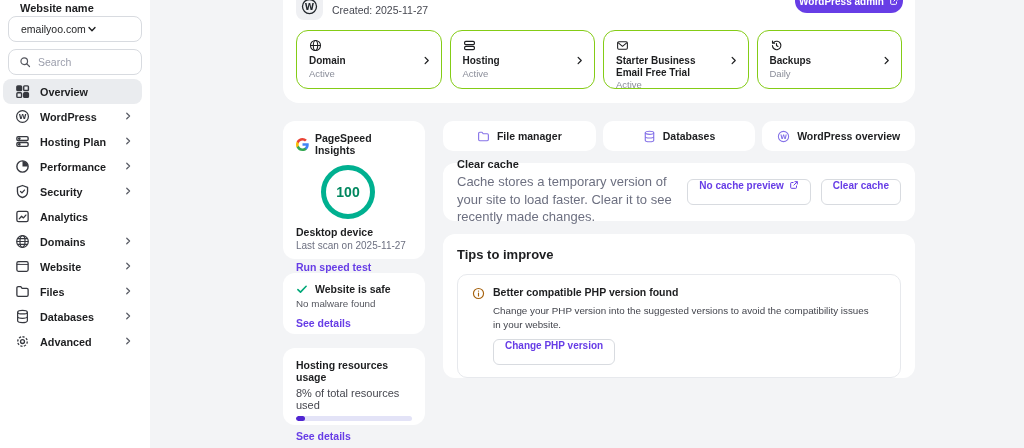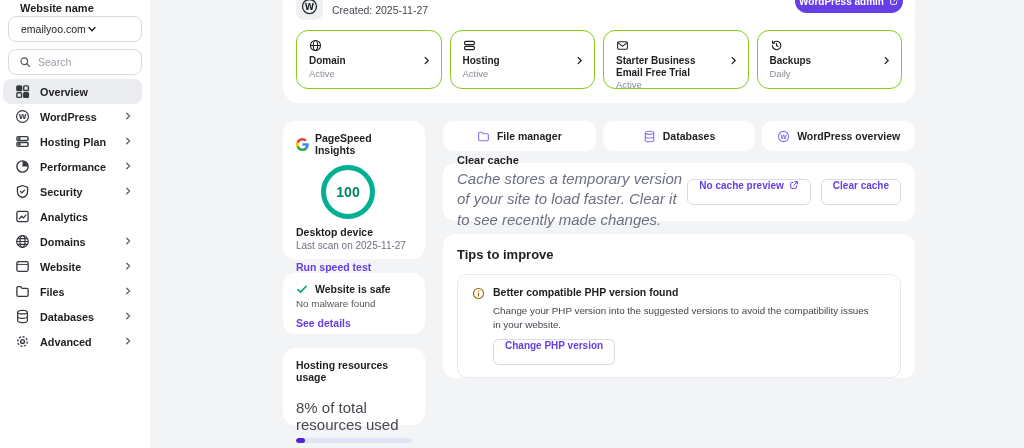--- a/index.html
+++ b/index.html
@@ -85,21 +85,21 @@
     flex:1; height:30px; background:#fff; border-radius:10px; cursor:pointer;
     display:flex; align-items:center; justify-content:center; gap:7px;
   }
   .quick-card .ic { width:13px; height:13px; color:#8673e8; display:flex; }
   .quick-card .t { font-size:10.5px; font-weight:700; }
 
   
   #cache-card { left:443px; top:163px; width:472px; height:58px; display:flex; align-items:center; padding:0 14px; }
   .cache-text { width:252px; }
   .cache-text .t { font-size:11px; font-weight:700; }
-  .cache-text .d { font-size:15px; color:#6d7081; margin-top:3px; line-height:1.35;font-style:italic; }
+  .cache-text .d { font-size:13px; color:#6d7081; margin-top:3px; line-height:1.35; }
   .btn-outline {
     height:26px; border:1px solid #d8dbe0; border-radius:6px; background:#fff;
     display:flex; justify-content:center; gap:5px;
     padding:0 11px; font-size:10px; font-weight:700; color:#673de6;
     font-family:inherit; cursor:pointer; white-space:nowrap;
   }
   #cache-card .btns { margin-left:auto; display:flex; gap:10px; }
 
   
   #tips-card { left:443px; top:234px; width:472px; height:144px; padding:13px 14px; }
@@ -115,21 +115,21 @@
   #safe-card { left:283px; top:273px; width:142px; height:61px; padding:10px 13px; }
   .safe-head { display:flex; align-items:center; gap:7px; }
   .safe-head .ic { width:12px; height:12px; color:#00a878; display:flex; }
   .safe-head .t { font-size:10.5px; font-weight:700; }
   #safe-card .s { font-size:9.8px; color:#55575f; margin-top:3px; }
   #safe-card .link { margin-top:8px; }
 
   
   #res-card { left:283px; top:348px; width:142px; height:77px; padding:11px 13px; }
   #res-card .t { font-size:10.5px; font-weight:700; }
-  #res-card .s { font-size:15px; color:#46474f; margin-top:16px; }
+  #res-card .s { font-size:11px; color:#46474f; margin-top:4px; }
   .bar { margin-top:5px; height:5px; border-radius:3px; background:#e3e3f7; overflow:hidden; }
   .bar .fill { height:100%; background:#5025d1; border-radius:3px; width:8%; }
   #res-card .link { margin-top:9px; }
 
   svg { display:block; }
 </style>
 </head>
 <body>
 
 <div id="sidebar">

